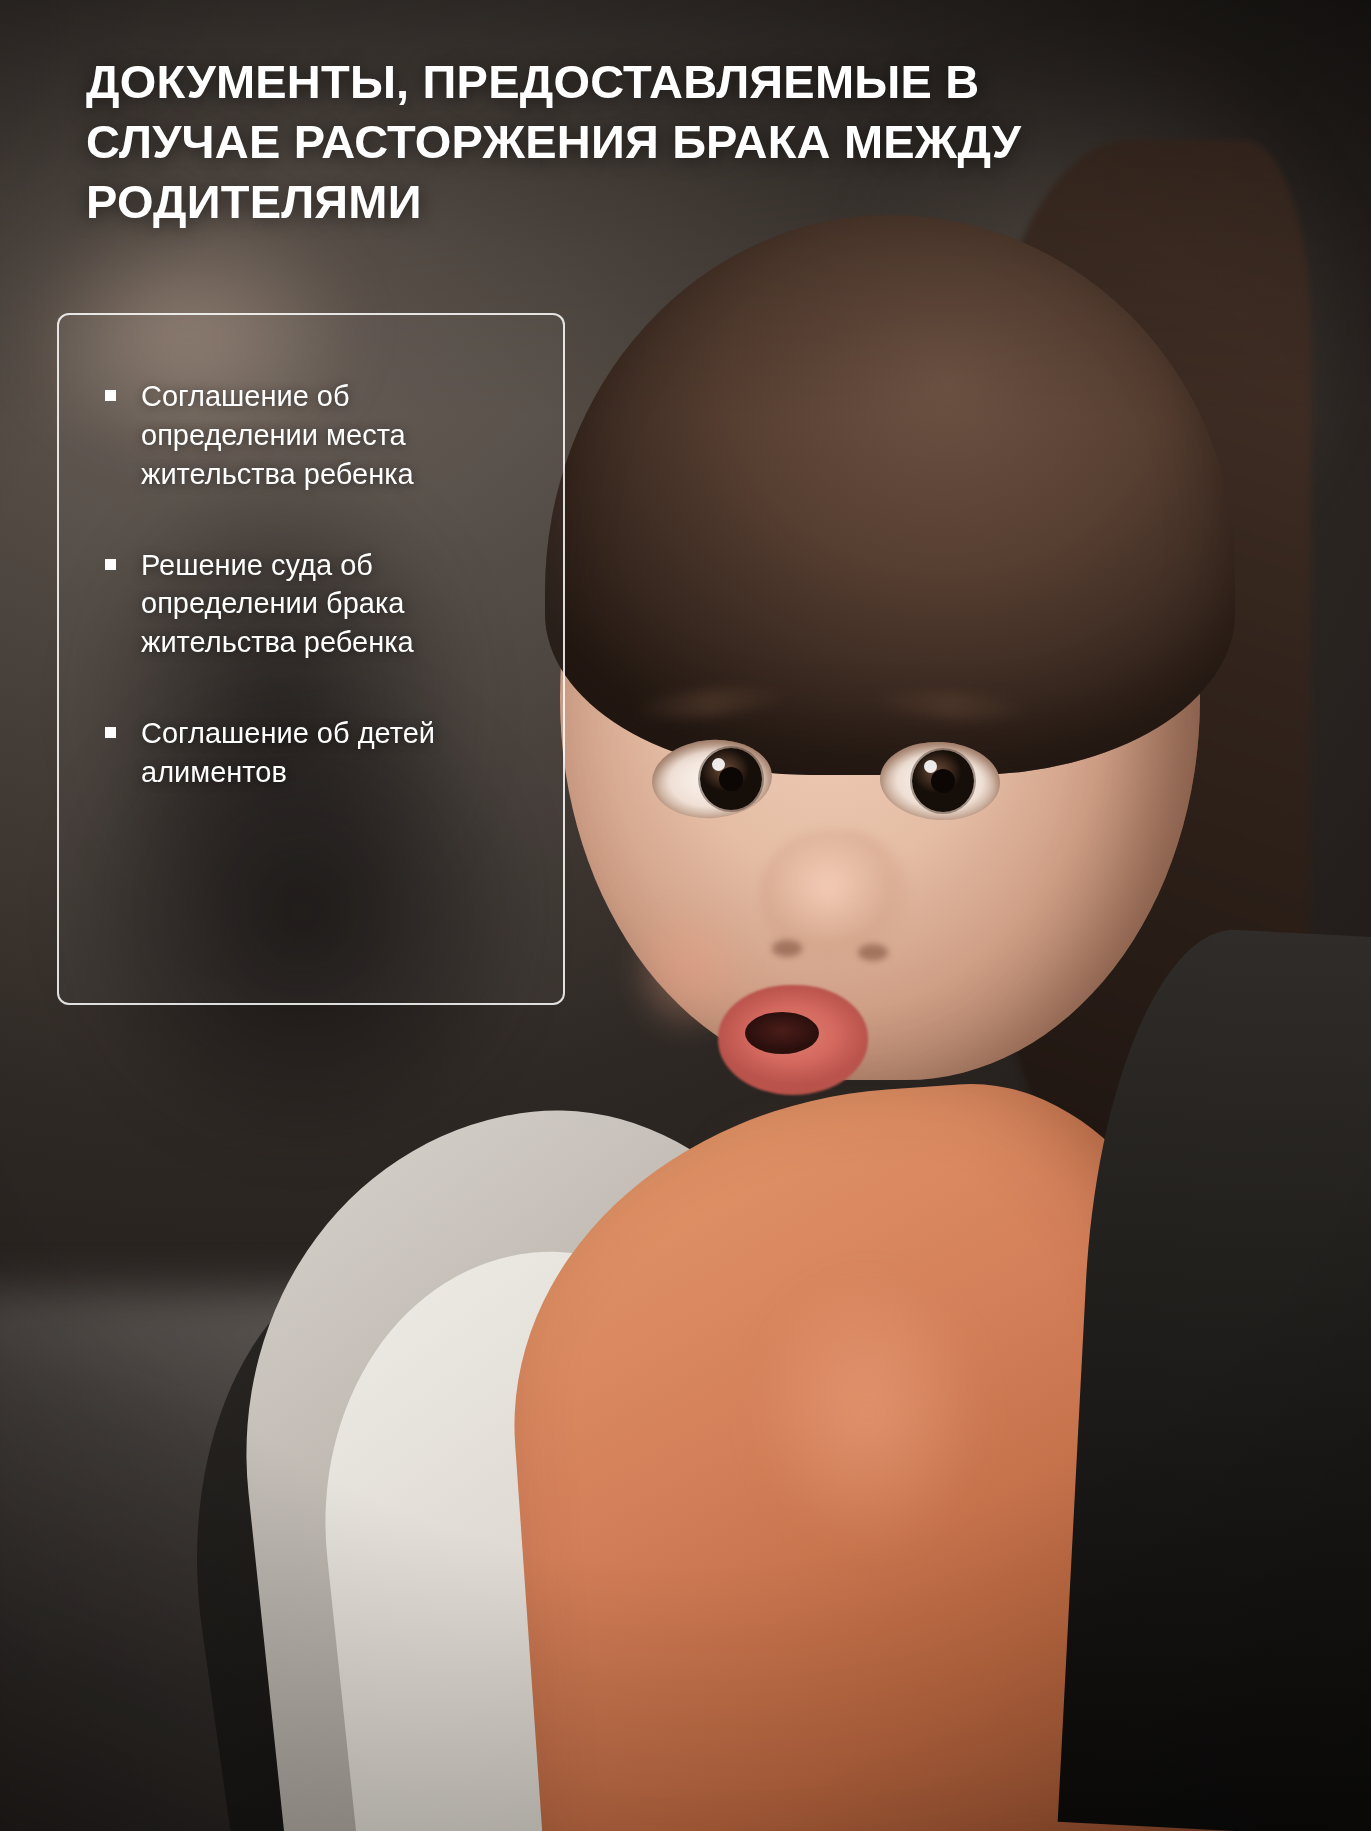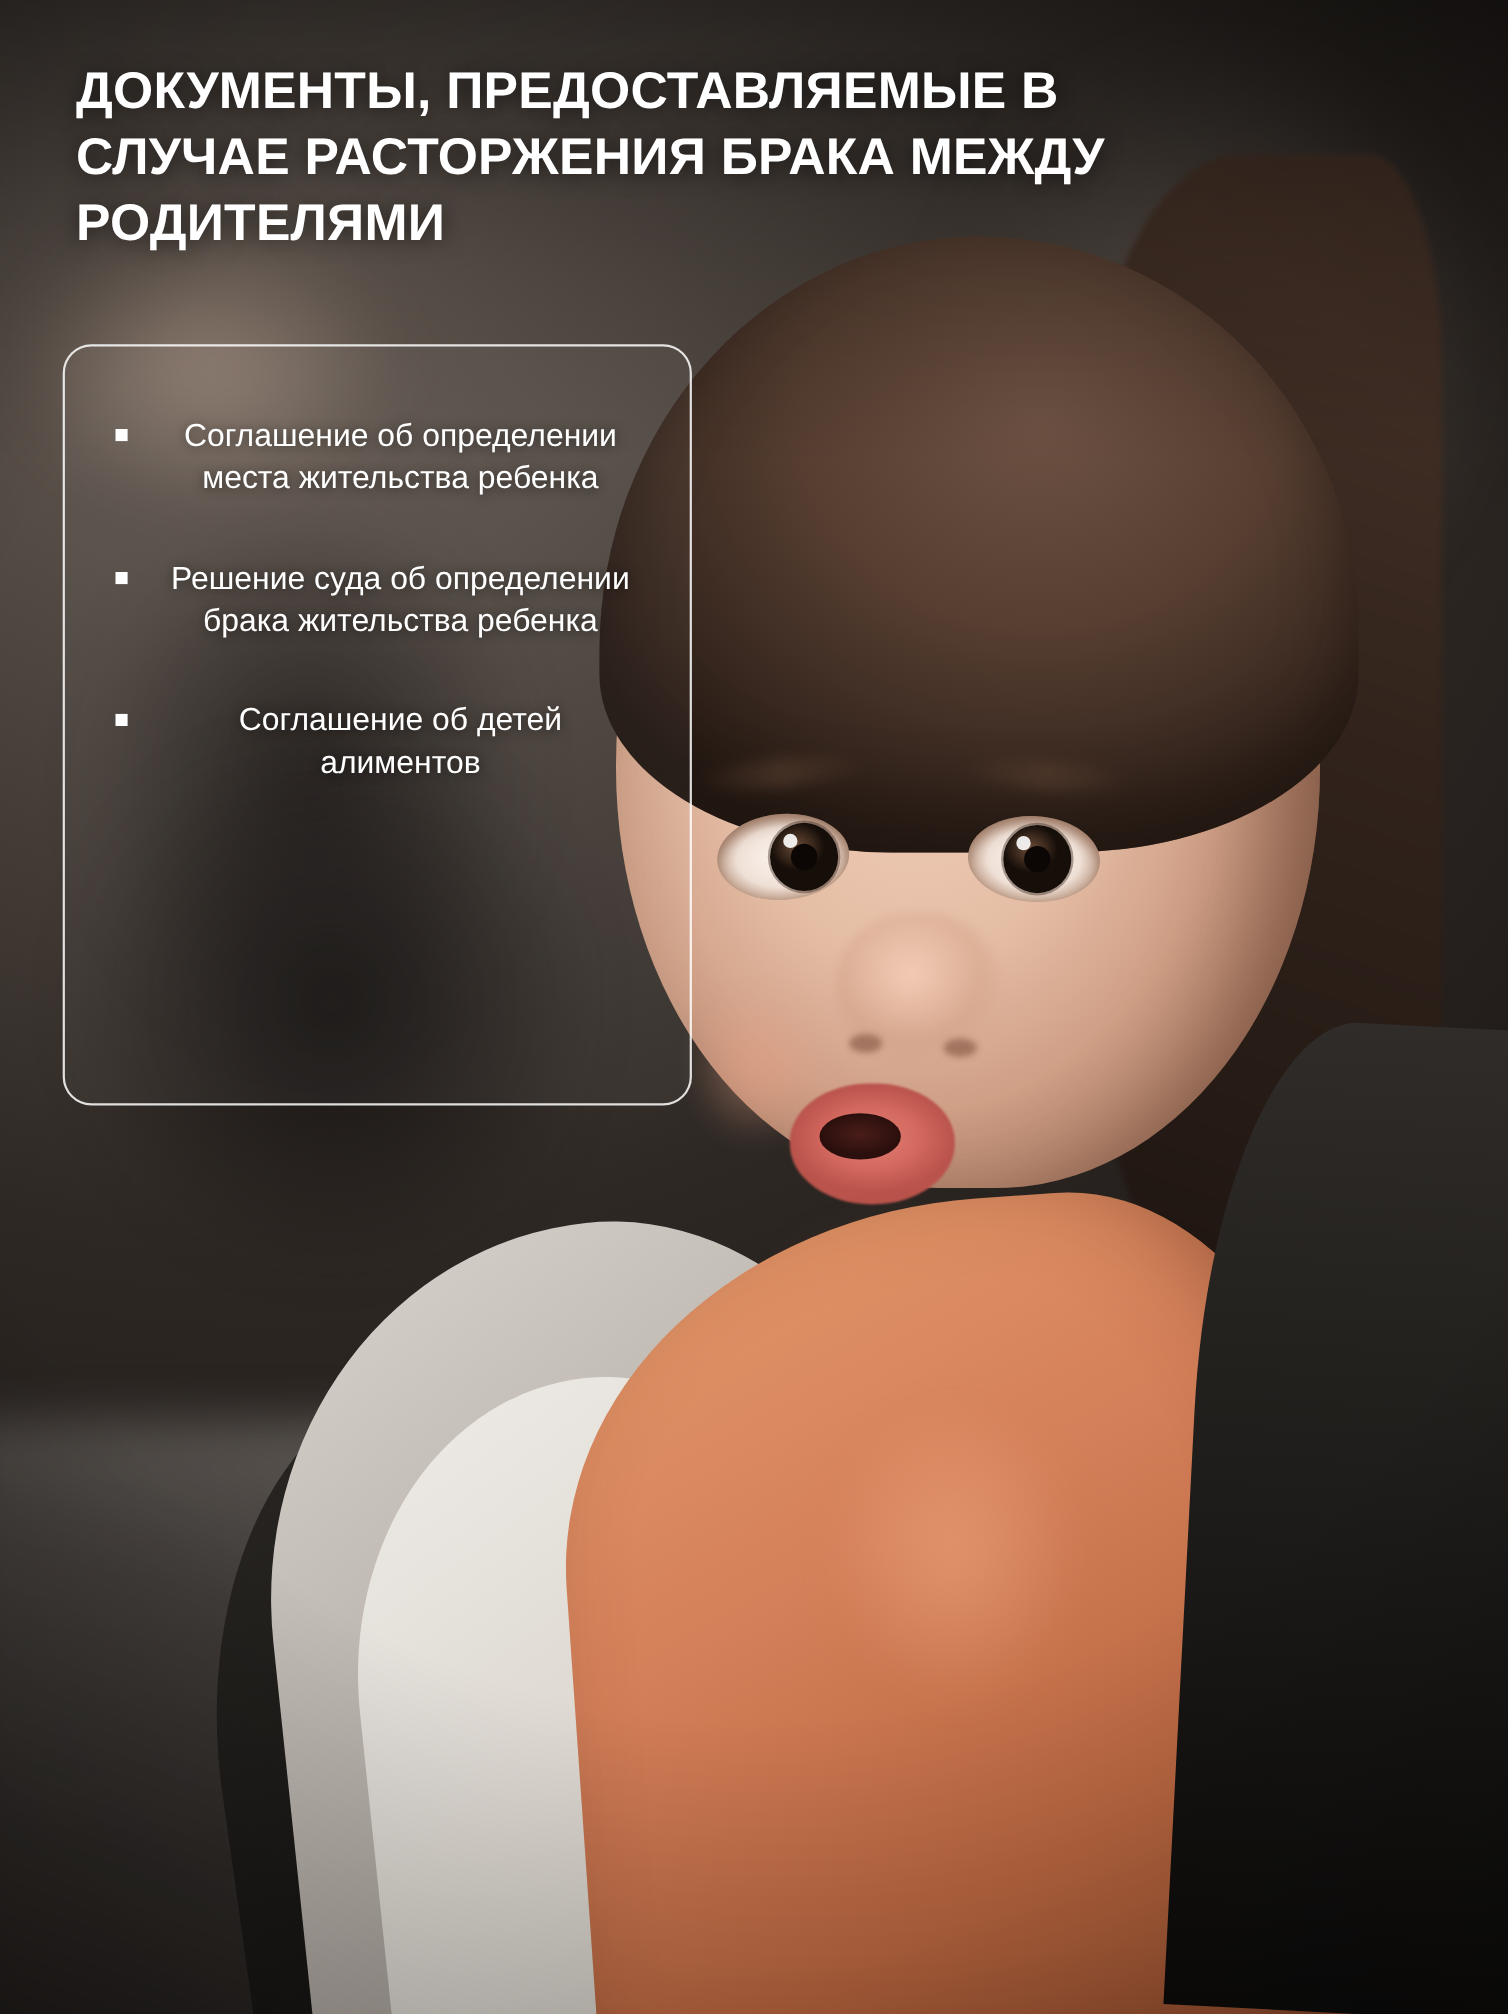--- a/index.html
+++ b/index.html
@@ -238,44 +238,43 @@
     pointer-events: none;
   }
 
   
   .content {
     position: absolute;
     inset: 0;
   }
   .title {
     position: absolute;
-    left: 69px;
+    left: 86px;
     top: 52px;
     width: 990px;
     margin: 0;
     color: #ffffff;
     font-size: 47px;
     line-height: 1.28;
     font-weight: 700;
     letter-spacing: 0.2px;
     text-transform: uppercase;
     text-shadow: 0 2px 18px rgba(0,0,0,0.55);
   }
   .card {
     position: absolute;
     left: 57px;
     top: 313px;
-    width: 572px;
+    width: 508px;
     height: 692px;
     box-sizing: border-box;
     border: 2px solid rgba(255,255,255,0.85);
-    border-radius: 26px;
+    border-radius: 12px;
     padding: 62px 40px 40px 40px;
     background: rgba(255,255,255,0.04);
-    text-align: center;
   }
   .list {
     list-style: none;
     margin: 0;
     padding: 0;
   }
   .list-item {
     position: relative;
     color: #ffffff;
     font-size: 29px;

